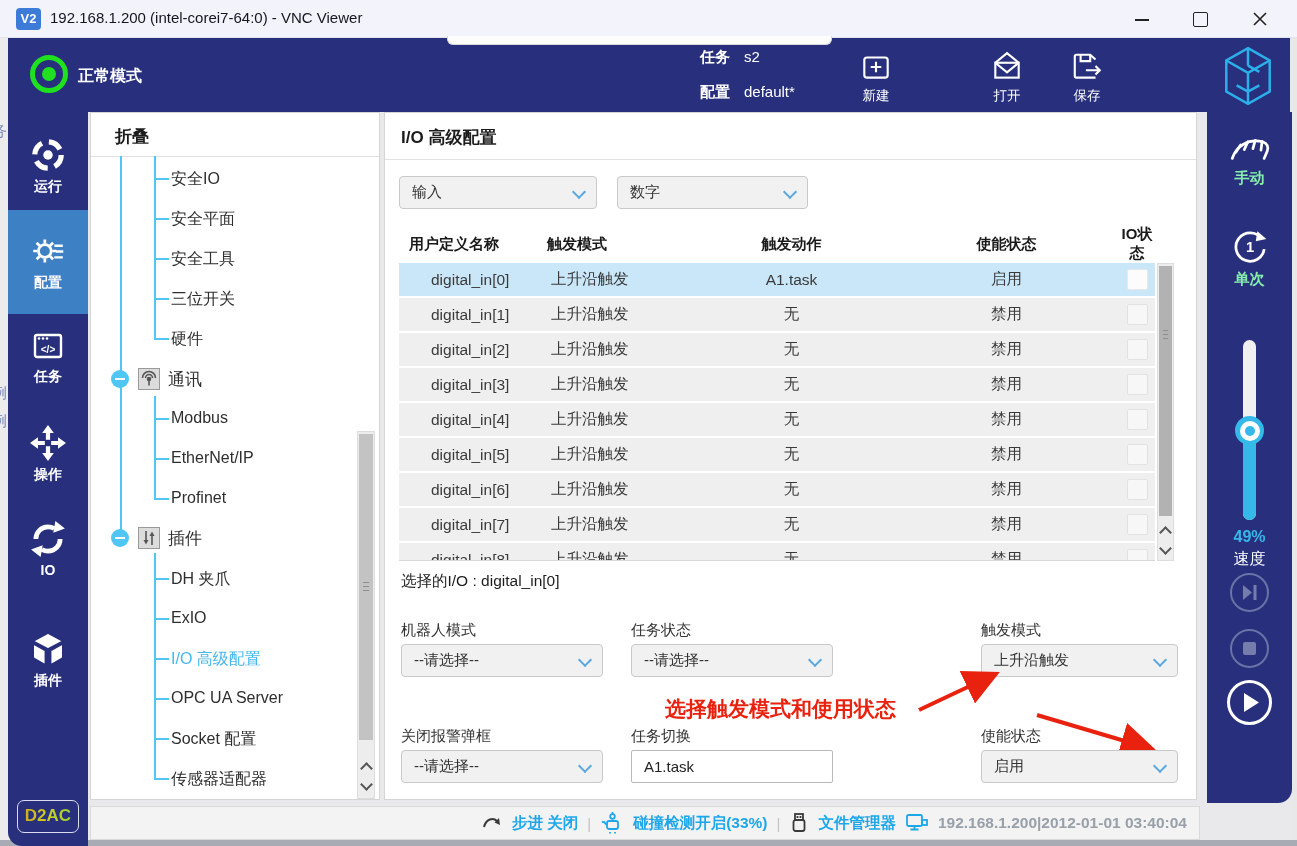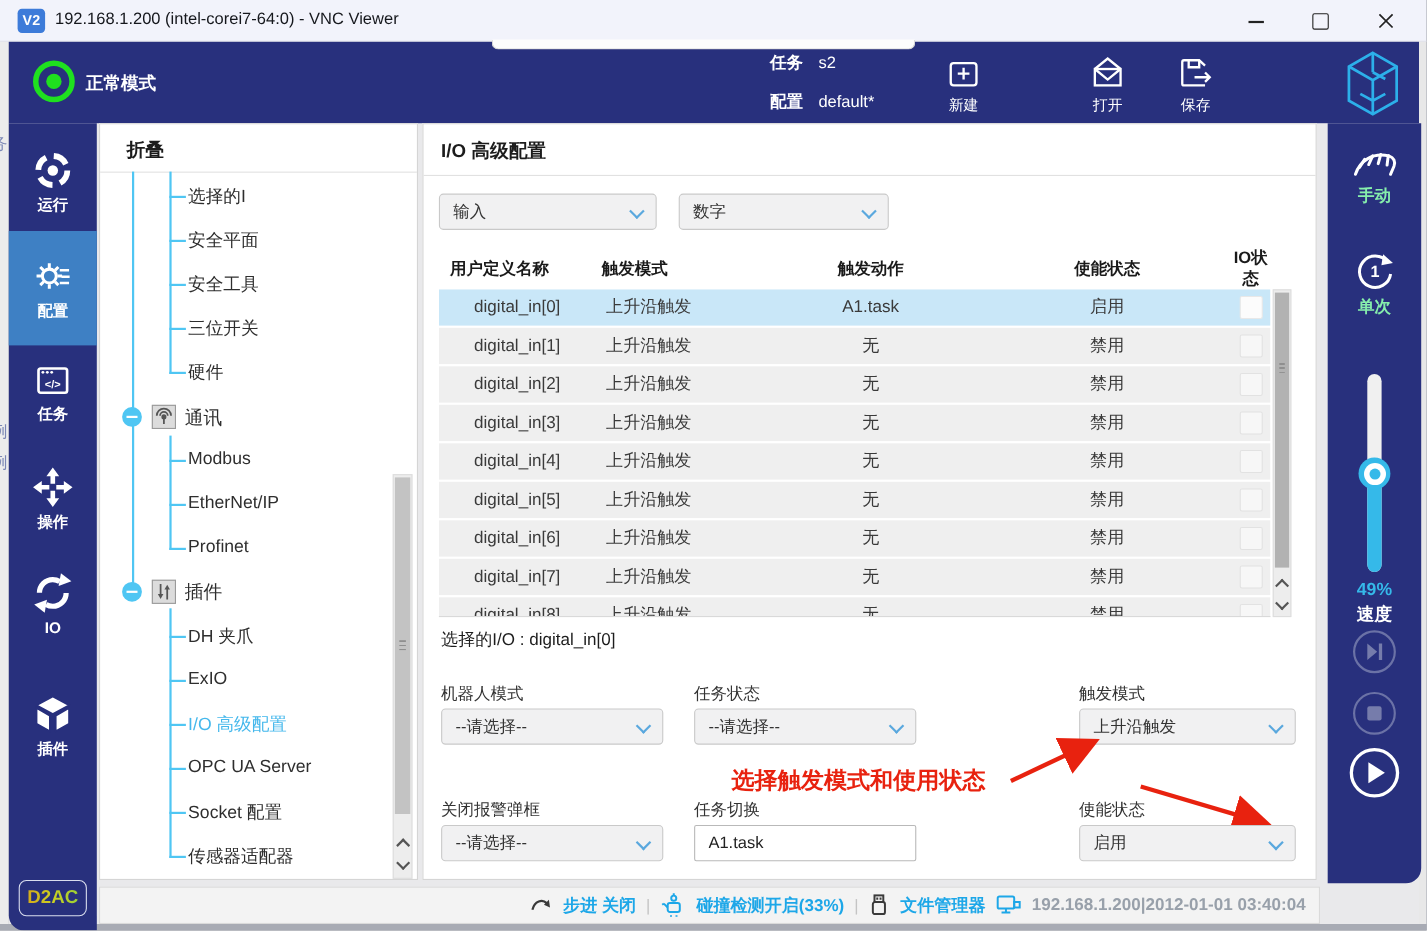--- a/index.html
+++ b/index.html
@@ -92,21 +92,21 @@
   .right-panel { position:absolute; left:1207px; top:112px; width:85px; height:691px; background:#28307d; border-radius:0 0 14px 0; }
   .rp-item { position:absolute; left:0; width:85px; text-align:center; cursor:pointer; }
   .rp-item svg { display:block; margin:0 auto; }
   .rp-item .rlabel { color:#86efac; font-size:15px; font-weight:bold; margin-top:3px; }
   .slider-track { position:absolute; left:36px; top:228px; width:13px; height:180px; background:#f0f0f0; border-radius:7px; cursor:pointer; }
   .slider-fill { position:absolute; left:0; bottom:0; width:13px; height:88px; background:#35b9e9; border-radius:7px; }
   .slider-handle { position:absolute; left:28px; top:304px; width:29px; height:29px; background:#35b9e9; border-radius:50%; cursor:grab; }
   .slider-handle::before { content:''; position:absolute; left:4.5px; top:4.5px; width:20px; height:20px; background:#fff; border-radius:50%; }
   .slider-handle::after { content:''; position:absolute; left:9.5px; top:9.5px; width:10px; height:10px; background:#35b9e9; border-radius:50%; }
   .speed-val { position:absolute; left:0; top:416px; width:85px; text-align:center; color:#35b9e9; font-size:16px; font-weight:bold; }
-  .speed-lab { position:absolute; left:0; top:437px; width:85px; text-align:center; color:#fff; font-size:16px; font-weight:bold; }
+  .speed-lab { position:absolute; left:0; top:437px; width:85px; text-align:center; color:#fff; font-size:16px; font-weight:normal; }
   .pbtn { position:absolute; left:23px; width:39px; height:39px; border:2px solid #6b72a6; border-radius:50%; cursor:pointer; }
   .pbtn.play { left:20px; width:45px; height:45px; border:3px solid #fff; }
   .pbtn svg { position:absolute; left:0; top:0; }
 
   
   .statusbar { position:absolute; left:90px; top:806px; width:1110px; height:34px; background:#f3f3f3; border:1px solid #dadada; display:flex; align-items:center; justify-content:flex-end; padding-right:12px; gap:9px; }
   .sb-cyan { color:#1da7e8; font-size:15.5px; font-weight:bold; white-space:nowrap; }
   .sb-gray { color:#98a0aa; font-size:15.5px; font-weight:bold; white-space:nowrap; }
   .sb-sep { color:#c4c4c4; font-size:15px; }
   .sb-ico { display:flex; align-items:center; }
@@ -232,21 +232,21 @@
     <div class="tree-title">折叠</div>
     <div class="tree-divider"></div>
 
     <div class="tline" style="left:29px; top:43px; height:382px;"></div>
     <div class="tline" style="left:63px; top:43px; height:184px;"></div>
     <div class="tline" style="left:63px; top:283px; height:104px;"></div>
     <div class="tline" style="left:63px; top:440px; height:227px;"></div>
 
     <div class="trow" style="top:55px">
         <span class="tick"></span>
-        <span class="tlabel">选择的I</span>
+        <span class="tlabel">安全IO</span>
       </div>
     <div class="trow" style="top:95px">
         <span class="tick"></span>
         <span class="tlabel">安全平面</span>
       </div>
     <div class="trow" style="top:135px">
         <span class="tick"></span>
         <span class="tlabel">安全工具</span>
       </div>
     <div class="trow" style="top:175px">

